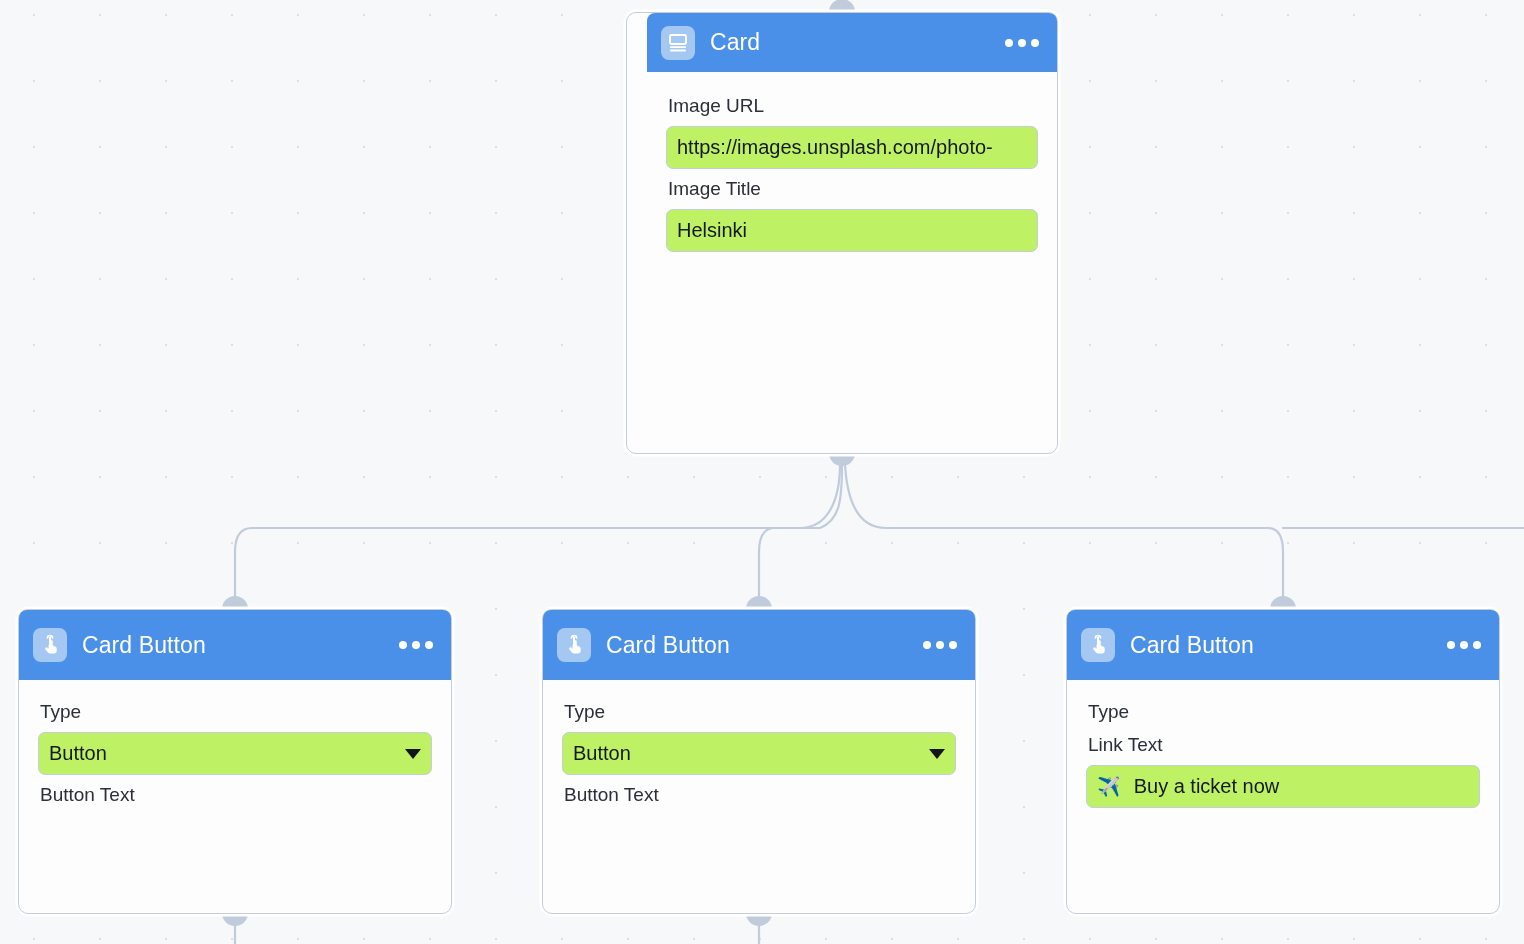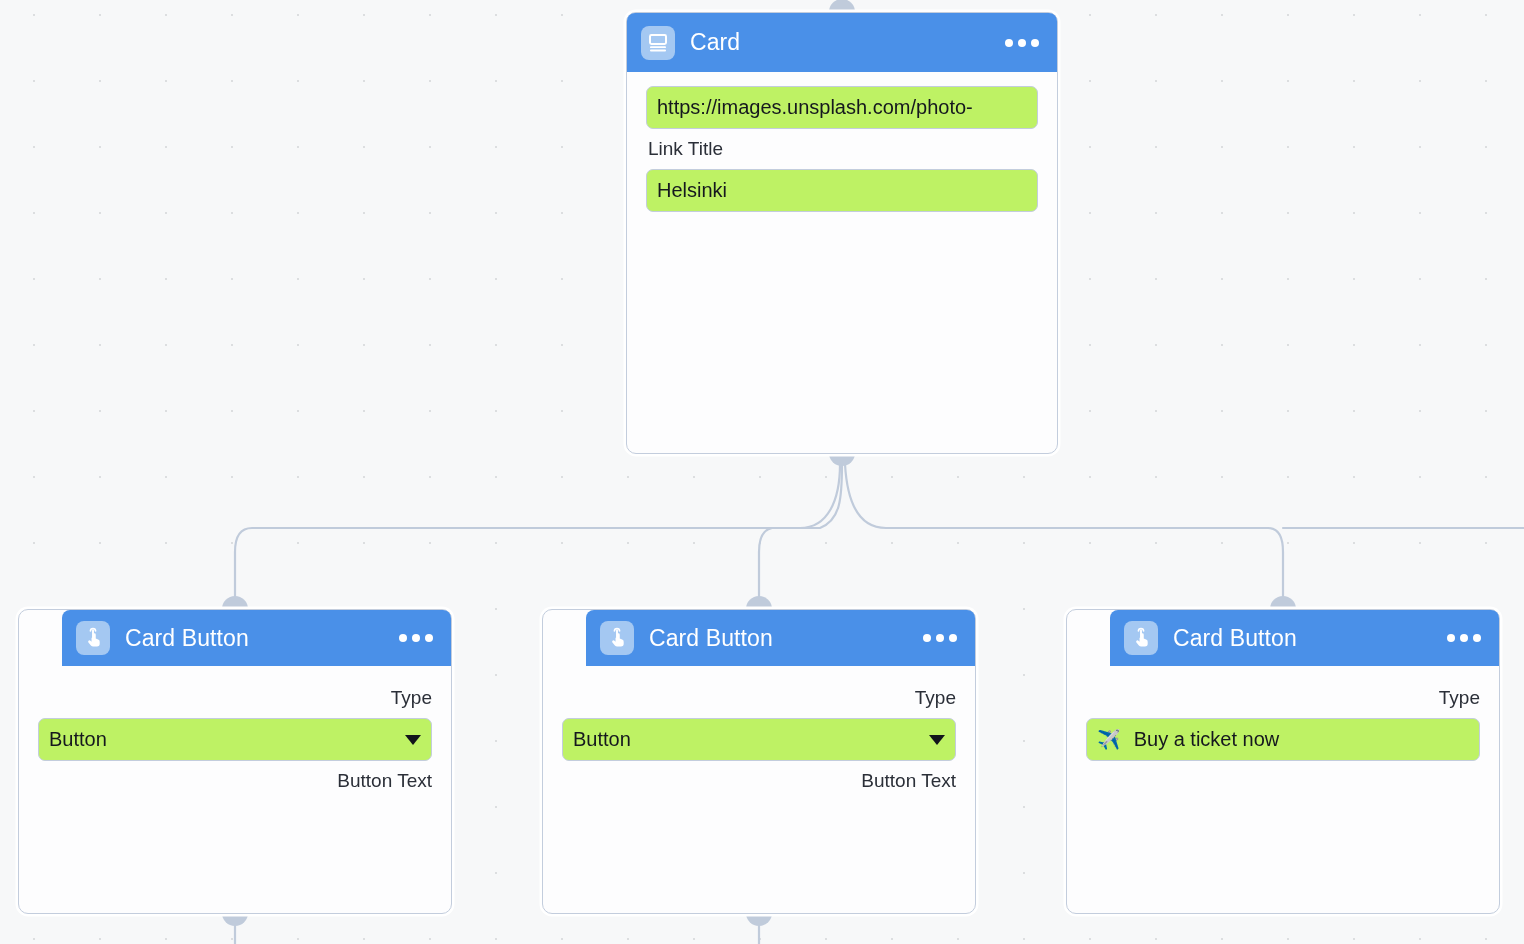--- a/index.html
+++ b/index.html
@@ -45,21 +45,21 @@
   .node-header {
     display: flex;
     align-items: center;
     background: #4a90e8;
     border-radius: 8px 8px 0 0;
     height: 59px;
     padding: 0 18px 0 14px;
     box-sizing: border-box;
   }
 
-  .node-header.sub { height: 56px; margin-left: 43px; }
+  .node-header.sub { height: 70px; }
 
   .node-icon {
     width: 34px;
     height: 34px;
     border-radius: 8px;
     background: #a4c8f2;
     display: flex;
     align-items: center;
     justify-content: center;
     flex: 0 0 auto;
@@ -131,28 +131,28 @@
     margin-left: 8px;
   }
 
   .emoji-prefix {
     margin-right: 13px;
     font-size: 19px;
     line-height: 1;
   }
 
   
-  #node-card { left: 626px; top: 12px; width: 432px; height: 442px; }
+  #node-card { left: 626px; top: 12px; width: 432px; height: 442px; padding-left: 20px; }
   #node-card .node-body { padding: 14px 19px 20px 19px; }
 
   #node-btn-1 { left: 18px;   top: 609px; width: 434px; height: 305px; }
   #node-btn-2 { left: 542px;  top: 609px; width: 434px; height: 305px; }
   #node-btn-3 { left: 1066px; top: 609px; width: 434px; height: 305px; }
 
-  .sub .node-body { padding: 12px 19px 20px 19px; text-align: right; }
+  .sub .node-body { padding: 12px 19px 20px 19px; }
 
   
   .port {
     position: absolute;
     width: 26px;
     height: 13px;
     background: #c0cbdb;
   }
   .port.top {
     border-radius: 13px 13px 0 0;
@@ -200,23 +200,24 @@
         </svg>
       </span>
       <span class="node-title">Card</span>
       <span class="node-menu">
           <i></i>
           <i></i>
           <i></i>
         </span>
     </div>
     <div class="node-body">
+      <div class="field-label">Image URL</div>
       <div class="field-input">https://images.unsplash.com/photo-</div>
 
-      <div class="field-label">Link Title</div>
+      <div class="field-label">Image Title</div>
       <div class="field-input">Helsinki</div>
 
     </div>
   </div>
 
   <div class="node sub" id="node-btn-1">
     <div class="node-header sub">
       <span class="node-icon">
         <svg width="22" height="22" viewBox="0 0 24 24" aria-hidden="true">
           <path d="M9.2 4.4a2.8 2.8 0 0 1 5.6 0" fill="none" stroke="#ffffff" stroke-width="1.8" stroke-linecap="round"></path>
@@ -278,20 +279,21 @@
       </span>
       <span class="node-title">Card Button</span>
       <span class="node-menu">
           <i></i>
           <i></i>
           <i></i>
         </span>
     </div>
     <div class="node-body">
       <div class="field-label">Type</div>
+      <div class="field-label">Link Text</div>
       <div class="field-input">
         <span class="emoji-prefix">✈️</span>
         <span>Buy a ticket now</span>
       </div>
     </div>
   </div>
 
 </div>
 
 </body></html>

